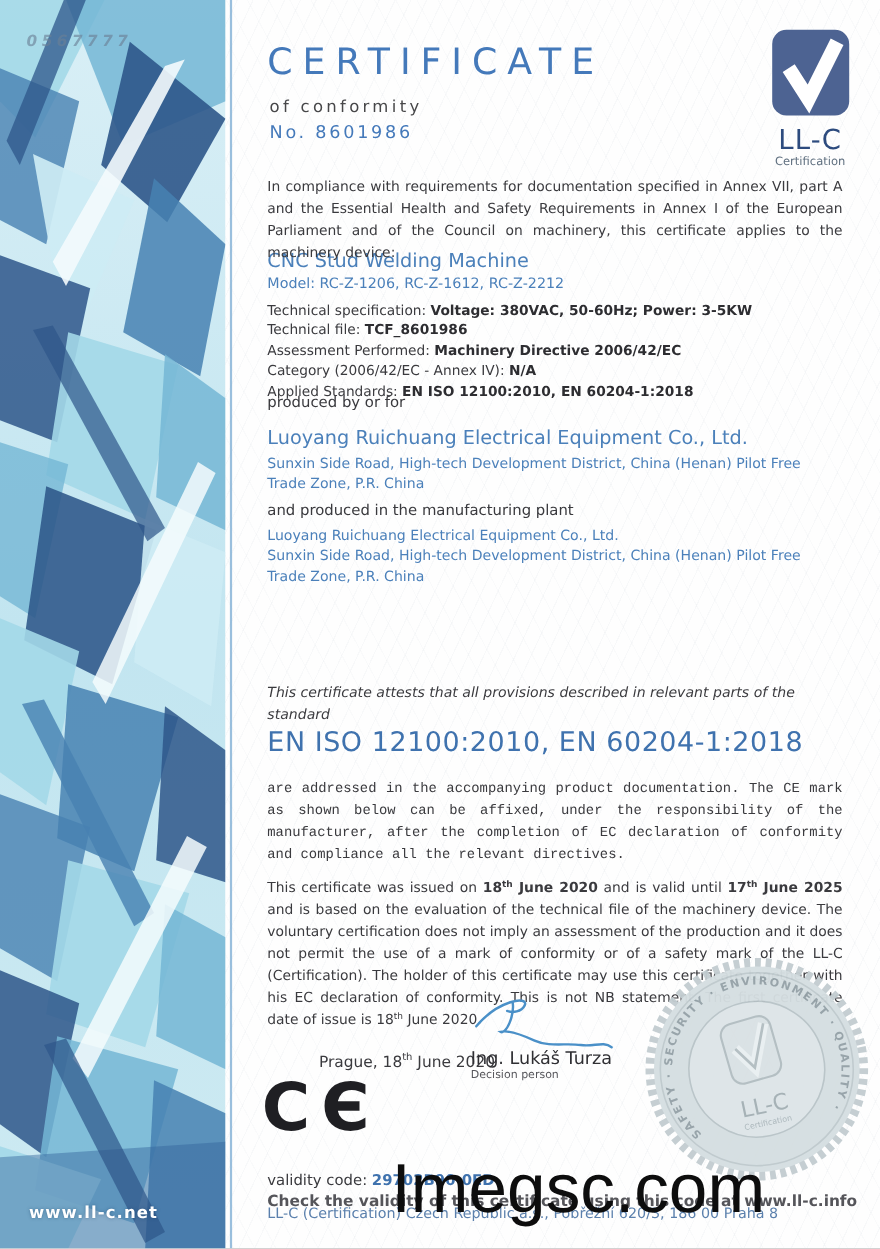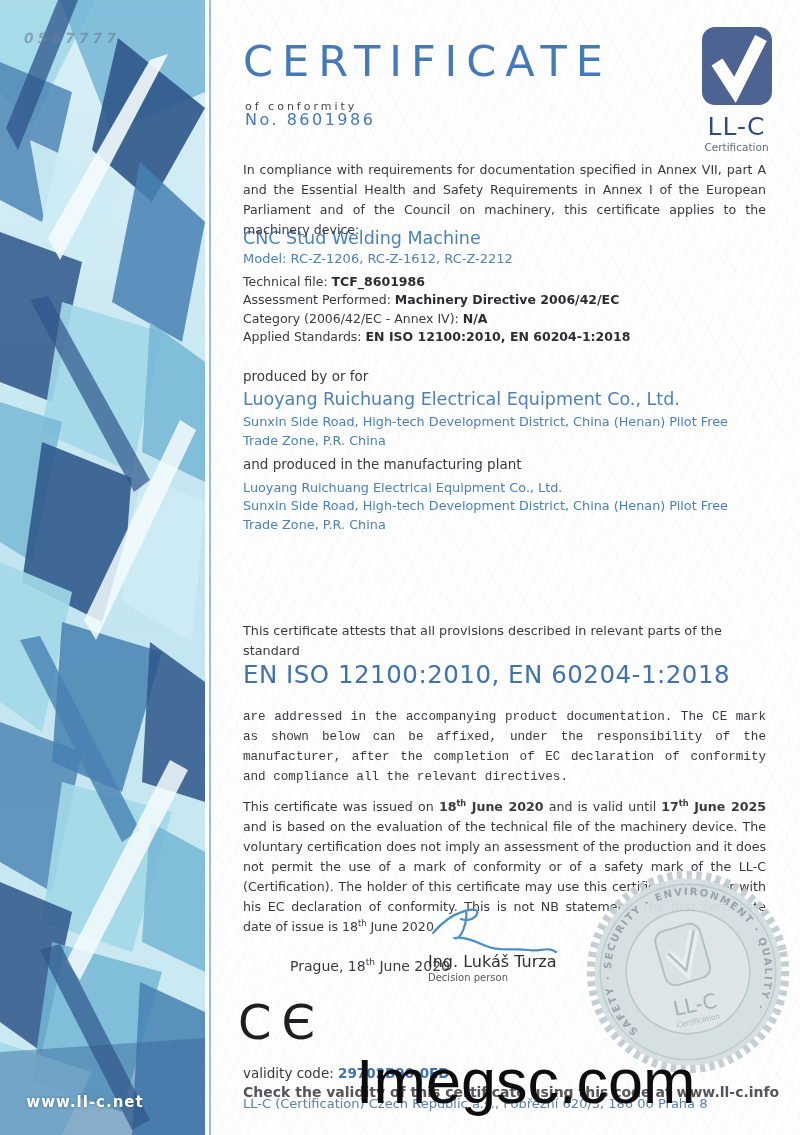--- a/index.html
+++ b/index.html
@@ -20,59 +20,59 @@
     left:24px; top:30px; color:#6b8096; opacity:0.62; font-size:14px;
     letter-spacing:4px; transform:skewX(-10deg); font-weight:bold;
   }
   .strip-url {
     left:0; top:1093px; width:170px; text-align:center; color:#ffffff;
     font-size:15px; font-weight:bold; letter-spacing:1px;
     text-shadow:0 0 3px rgba(20,60,100,0.5);
   }
 
   
-  .title { left:243px; top:36px; color:#4479ba; font-size:43px; letter-spacing:9px; font-weight:400; white-space:nowrap; }
-  .subtitle { left:245px; top:100px; color:#474749; font-size:11px; letter-spacing:3px; }
+  .title { left:243px; top:36px; color:#4479ba; font-size:33px; letter-spacing:9px; font-weight:400; white-space:nowrap; }
+  .subtitle { left:245px; top:88px; color:#474749; font-size:15px; letter-spacing:3px; }
   .certno { left:245px; top:110px; color:#4479ba; font-size:16px; letter-spacing:2.5px; }
 
   
   .logo-box { left:699px; top:26px; width:75px; text-align:center; }
   .logo-name { color:#2d4b7e; font-size:25px; letter-spacing:1px; margin-top:2px; }
   .logo-caption { color:#5f6f7f; font-size:10.5px; }
 
   
   .col { left:243px; width:523px; color:#3a3a3e; }
   .para { font-size:12.6px; line-height:1.58; }
   .just { text-align:justify; }
   .blue { color:#4b80ba; }
   .intro { top:160px; }
   .device-name { top:228px; font-size:17.5px; }
   .device-model { top:251px; font-size:13px; }
   .specs { top:273px; font-size:12.5px; line-height:1.47; }
   .specs b { color:#2d2d31; }
-  .prod-intro { top:368px; font-size:13.5px; }
+  .prod-intro { top:358px; font-size:13.5px; }
   .prod-name { top:389px; font-size:17.5px; }
   .prod-addr { top:412px; font-size:12.8px; line-height:1.5; }
   .plant-intro { top:456px; font-size:13.5px; }
   .plant-name { top:480px; font-size:12.8px; }
   .plant-addr { top:496px; font-size:12.8px; line-height:1.5; }
-  .attest-lead { top:621px; font-size:12.8px; line-height:1.55; }
+  .attest-lead { top:621px; font-size:12.8px; line-height:1.55;font-style:italic; }
   .standards { top:660px; color:#3f72ae; font-size:24.5px; letter-spacing:0.5px; white-space:nowrap; }
   .follow { top:708px;font-family:Liberation Mono, monospace; }
   .issued { top:797px; }
   .sup { vertical-align:super; font-size:0.65em; }
 
   
   .signature-svg { left:425px; top:903px; }
   .prague { left:243px; top:957px; font-size:14px; color:#3a3a3e;margin-left:47px; }
   .signer-name { left:428px; top:952px; font-size:16px; color:#2f2f33; }
   .signer-role { left:428px; top:972px; font-size:10px; color:#56565b; }
 
   
-  .ce { left:238px; top:994px; font-size:48px; font-weight:normal; color:#1f1f23; letter-spacing:10px; font-family:"DejaVu Sans", sans-serif; }
+  .ce { left:238px; top:972px; font-size:60px; font-weight:bold; color:#1f1f23; letter-spacing:10px; font-family:"DejaVu Sans", sans-serif; }
 
   
   .seal { left:582px; top:866px; opacity:0.96; }
 
   
   .validity { left:243px; top:1065px; font-size:13.5px; color:#3a3a3e; }
   .validity b { color:#3f72ae;text-align:center; }
   .check-note { left:243px; top:1084px; font-size:14px; color:#55555a;font-weight:bold; }
   .company-line { left:243px; top:1096px; font-size:13px; color:#5b80ad; }
 
@@ -144,20 +144,21 @@
     <div class="logo-name">LL-C</div>
     <div class="logo-caption">Certification</div>
   </div>
 
   <div class="abs col blue device-name">CNC Stud Welding Machine</div>
 
   <div class="abs col para just intro">In compliance with requirements for documentation specified in Annex VII, part A and the Essential Health and Safety Requirements in Annex I of the European Parliament and of the Council on machinery, this certificate applies to the machinery device:</div>
   <div class="abs col blue device-model">Model: RC-Z-1206, RC-Z-1612, RC-Z-2212</div>
 
   <div class="abs col specs">
+    <div><span>Technical specification: </span><b>Voltage: 380VAC, 50-60Hz; Power: 3-5KW</b></div>
     <div><span>Technical file: </span><b>TCF_8601986</b></div>
     <div><span>Assessment Performed: </span><b>Machinery Directive 2006/42/EC</b></div>
     <div><span>Category (2006/42/EC - Annex IV): </span><b>N/A</b></div>
     <div><span>Applied Standards: </span><b>EN ISO 12100:2010, EN 60204-1:2018</b></div>
   </div>
 
   <div class="abs col prod-intro">produced by or for</div>
   <div class="abs col blue prod-name">Luoyang Ruichuang Electrical Equipment Co., Ltd.</div>
   <div class="abs col blue prod-addr">Sunxin Side Road, High-tech Development District, China (Henan) Pilot Free Trade Zone, P.R. China</div>
 

